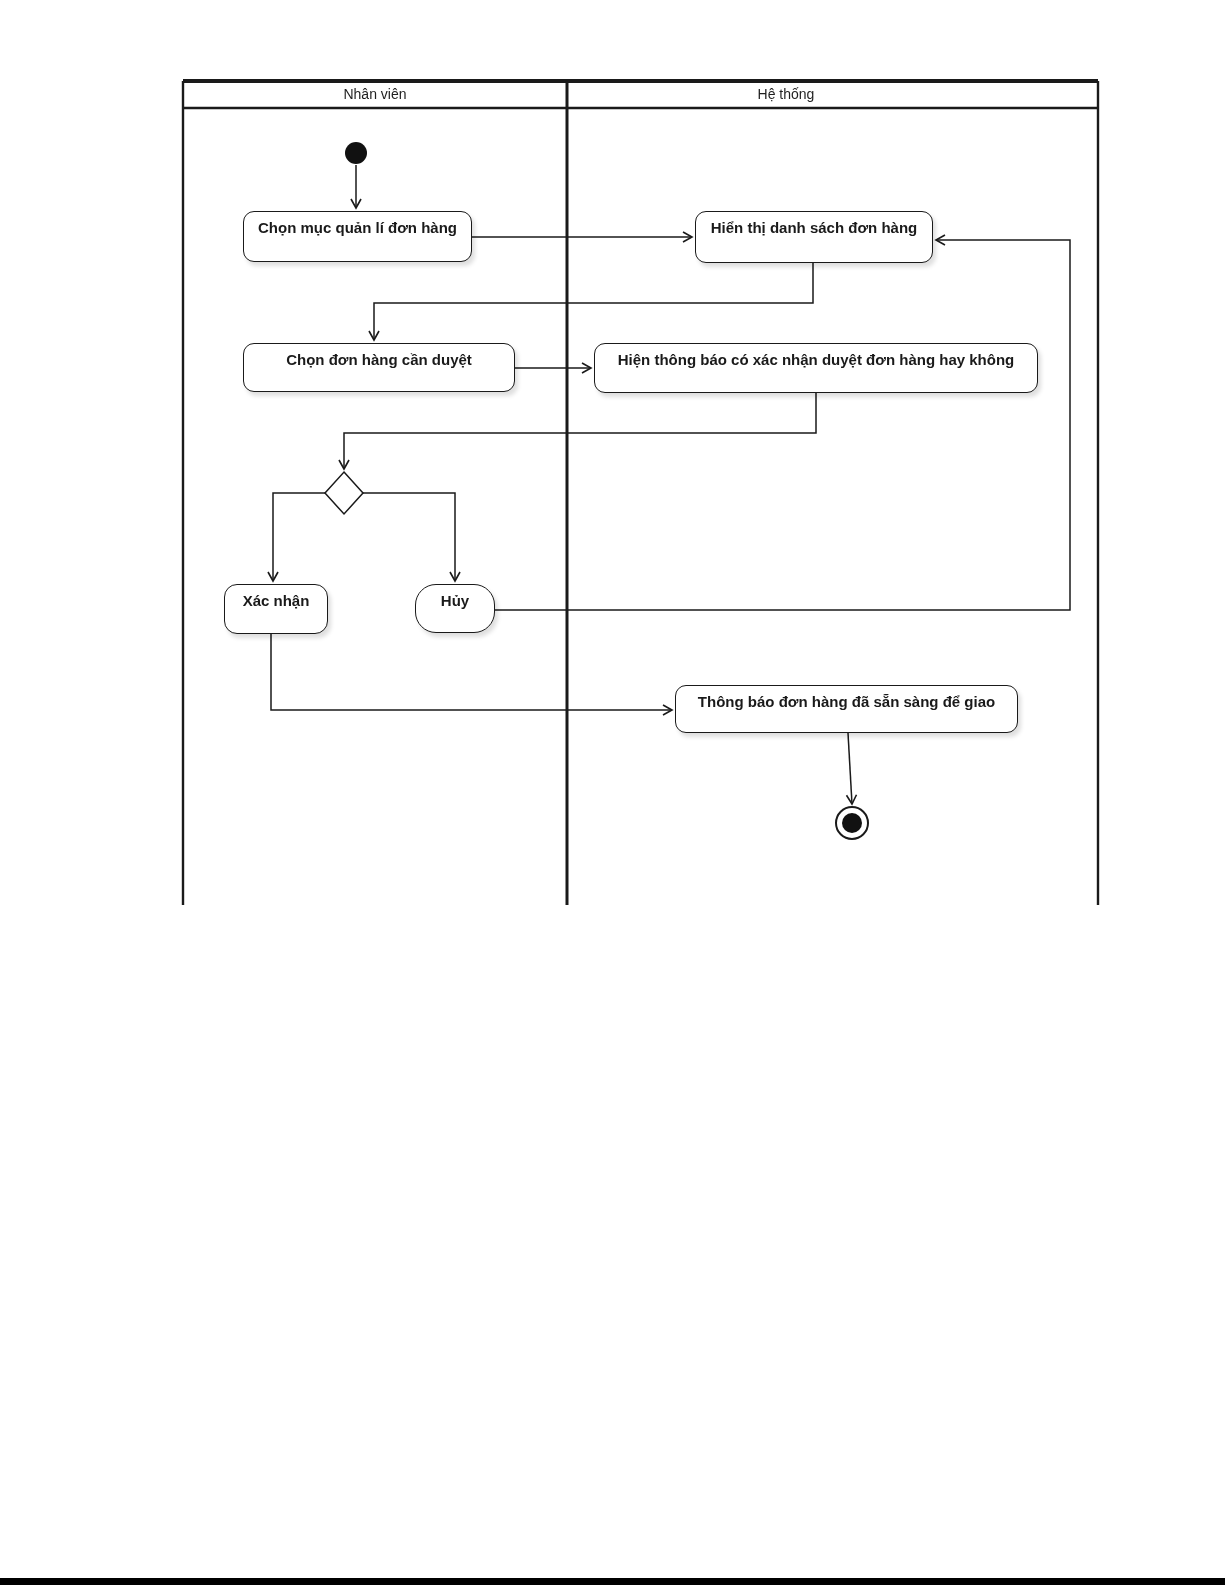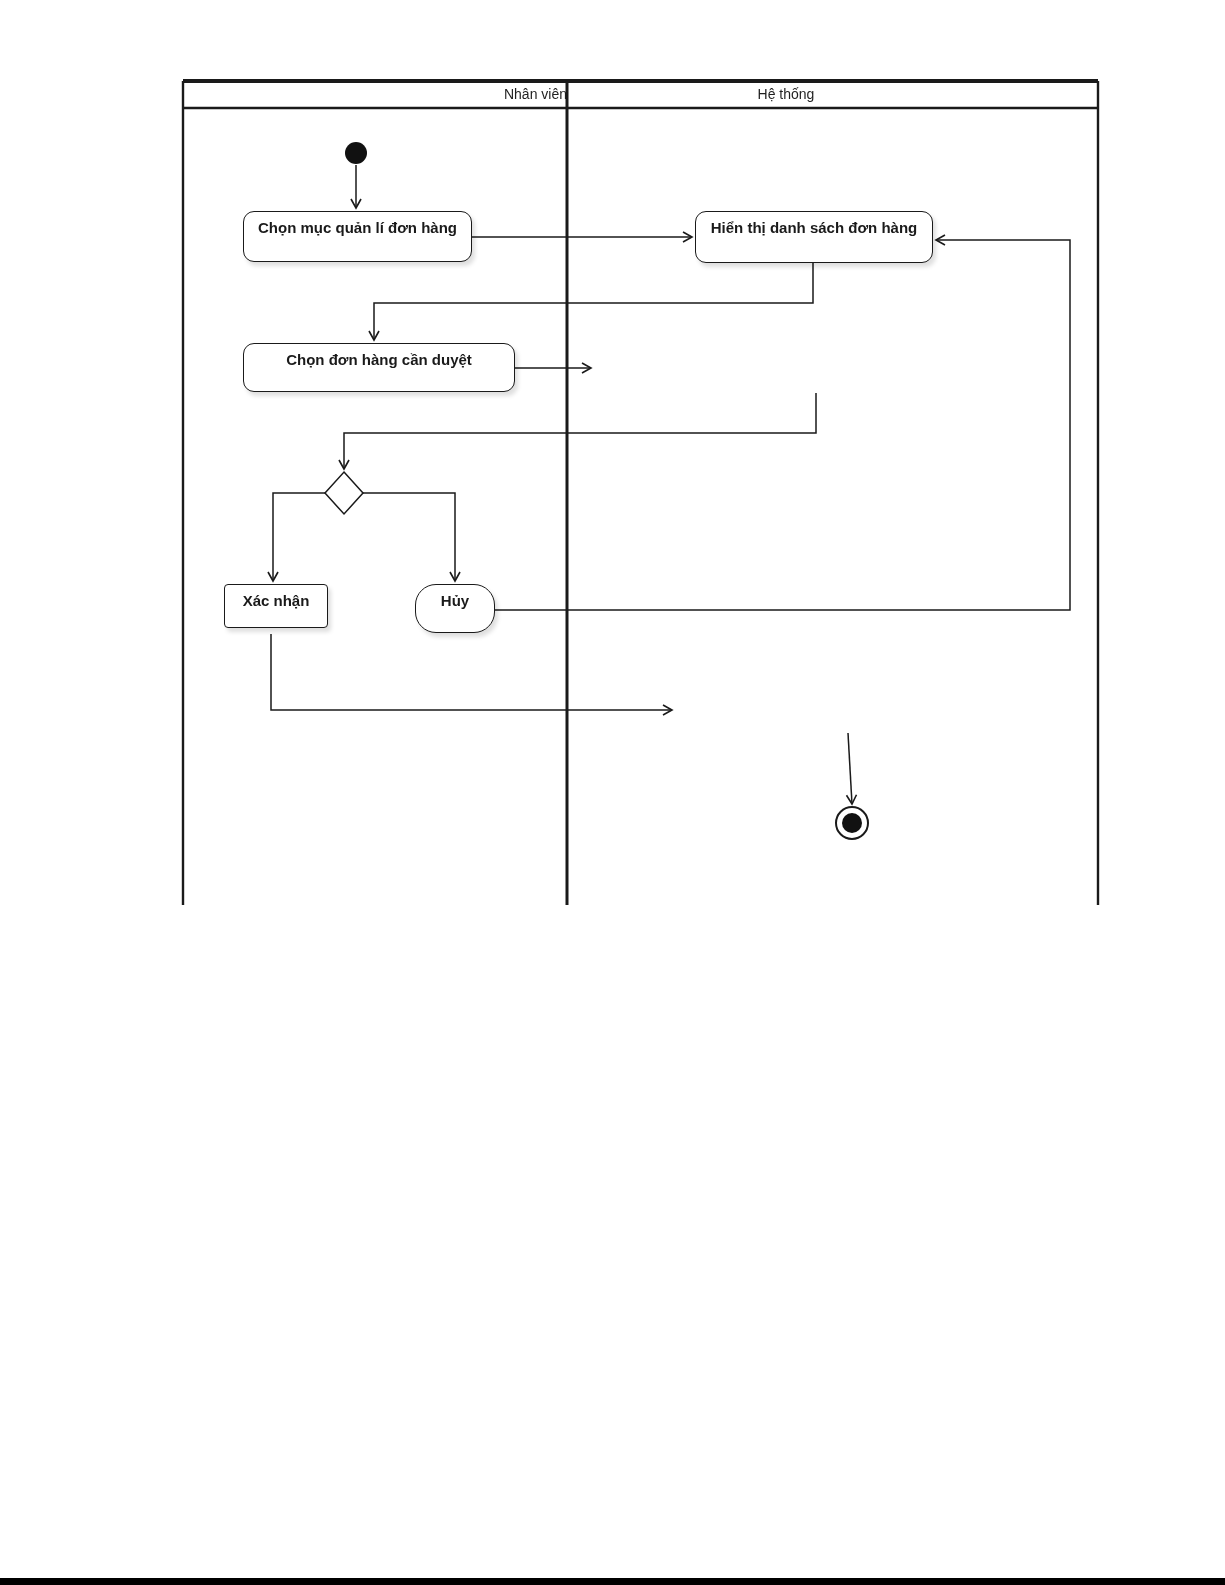--- a/index.html
+++ b/index.html
@@ -78,30 +78,32 @@
     <circle cx="356" cy="153" r="11" fill="#111111" stroke="none"></circle>
 
     <polygon points="344,472 363,493 344,514 325,493" fill="#ffffff" stroke="#1a1a1a" stroke-width="1.5"></polygon>
 
     <g>
       <circle cx="852" cy="823" r="16" fill="#ffffff" stroke="#1a1a1a" stroke-width="2"></circle>
       <circle cx="852" cy="823" r="10" fill="#111111" stroke="none"></circle>
     </g>
   </svg>
 
-  <div class="lane-header" style="left:183px; width:384px;text-align:right;">Nhân viên</div>
+  <div class="lane-header" style="left:183px; width:384px;">Nhân viên</div>
   <div class="lane-header" style="left:567px; width:438px;">Hệ thống</div>
 
   <div class="activity" style="left:243px; top:211px; width:229px; height:51px;">Chọn mục quản lí đơn hàng</div>
 
   <div class="activity" style="left:695px; top:211px; width:238px; height:52px;">Hiển thị danh sách đơn hàng</div>
 
   <div class="activity" style="left:243px; top:343px; width:272px; height:49px;">Chọn đơn hàng cần duyệt</div>
 
+  <div class="activity" style="left:594px; top:343px; width:444px; height:50px;">Hiện thông báo có xác nhận duyệt đơn hàng hay không</div>
 
-  <div class="activity" style="left:224px; top:584px; width:104px; height:44px; border-radius:4px;">Xác nhận</div>
+  <div class="activity" style="left:224px; top:584px; width:104px; height:50px; border-radius:13px;">Xác nhận</div>
 
   <div class="activity" style="left:415px; top:584px; width:80px; height:49px; border-radius:21px;">Hủy</div>
 
+  <div class="activity" style="left:675px; top:685px; width:343px; height:48px;">Thông báo đơn hàng đã sẵn sàng để giao</div>
 
   <div class="footer-bar"></div>
 
 </div>
 
 </body></html>

